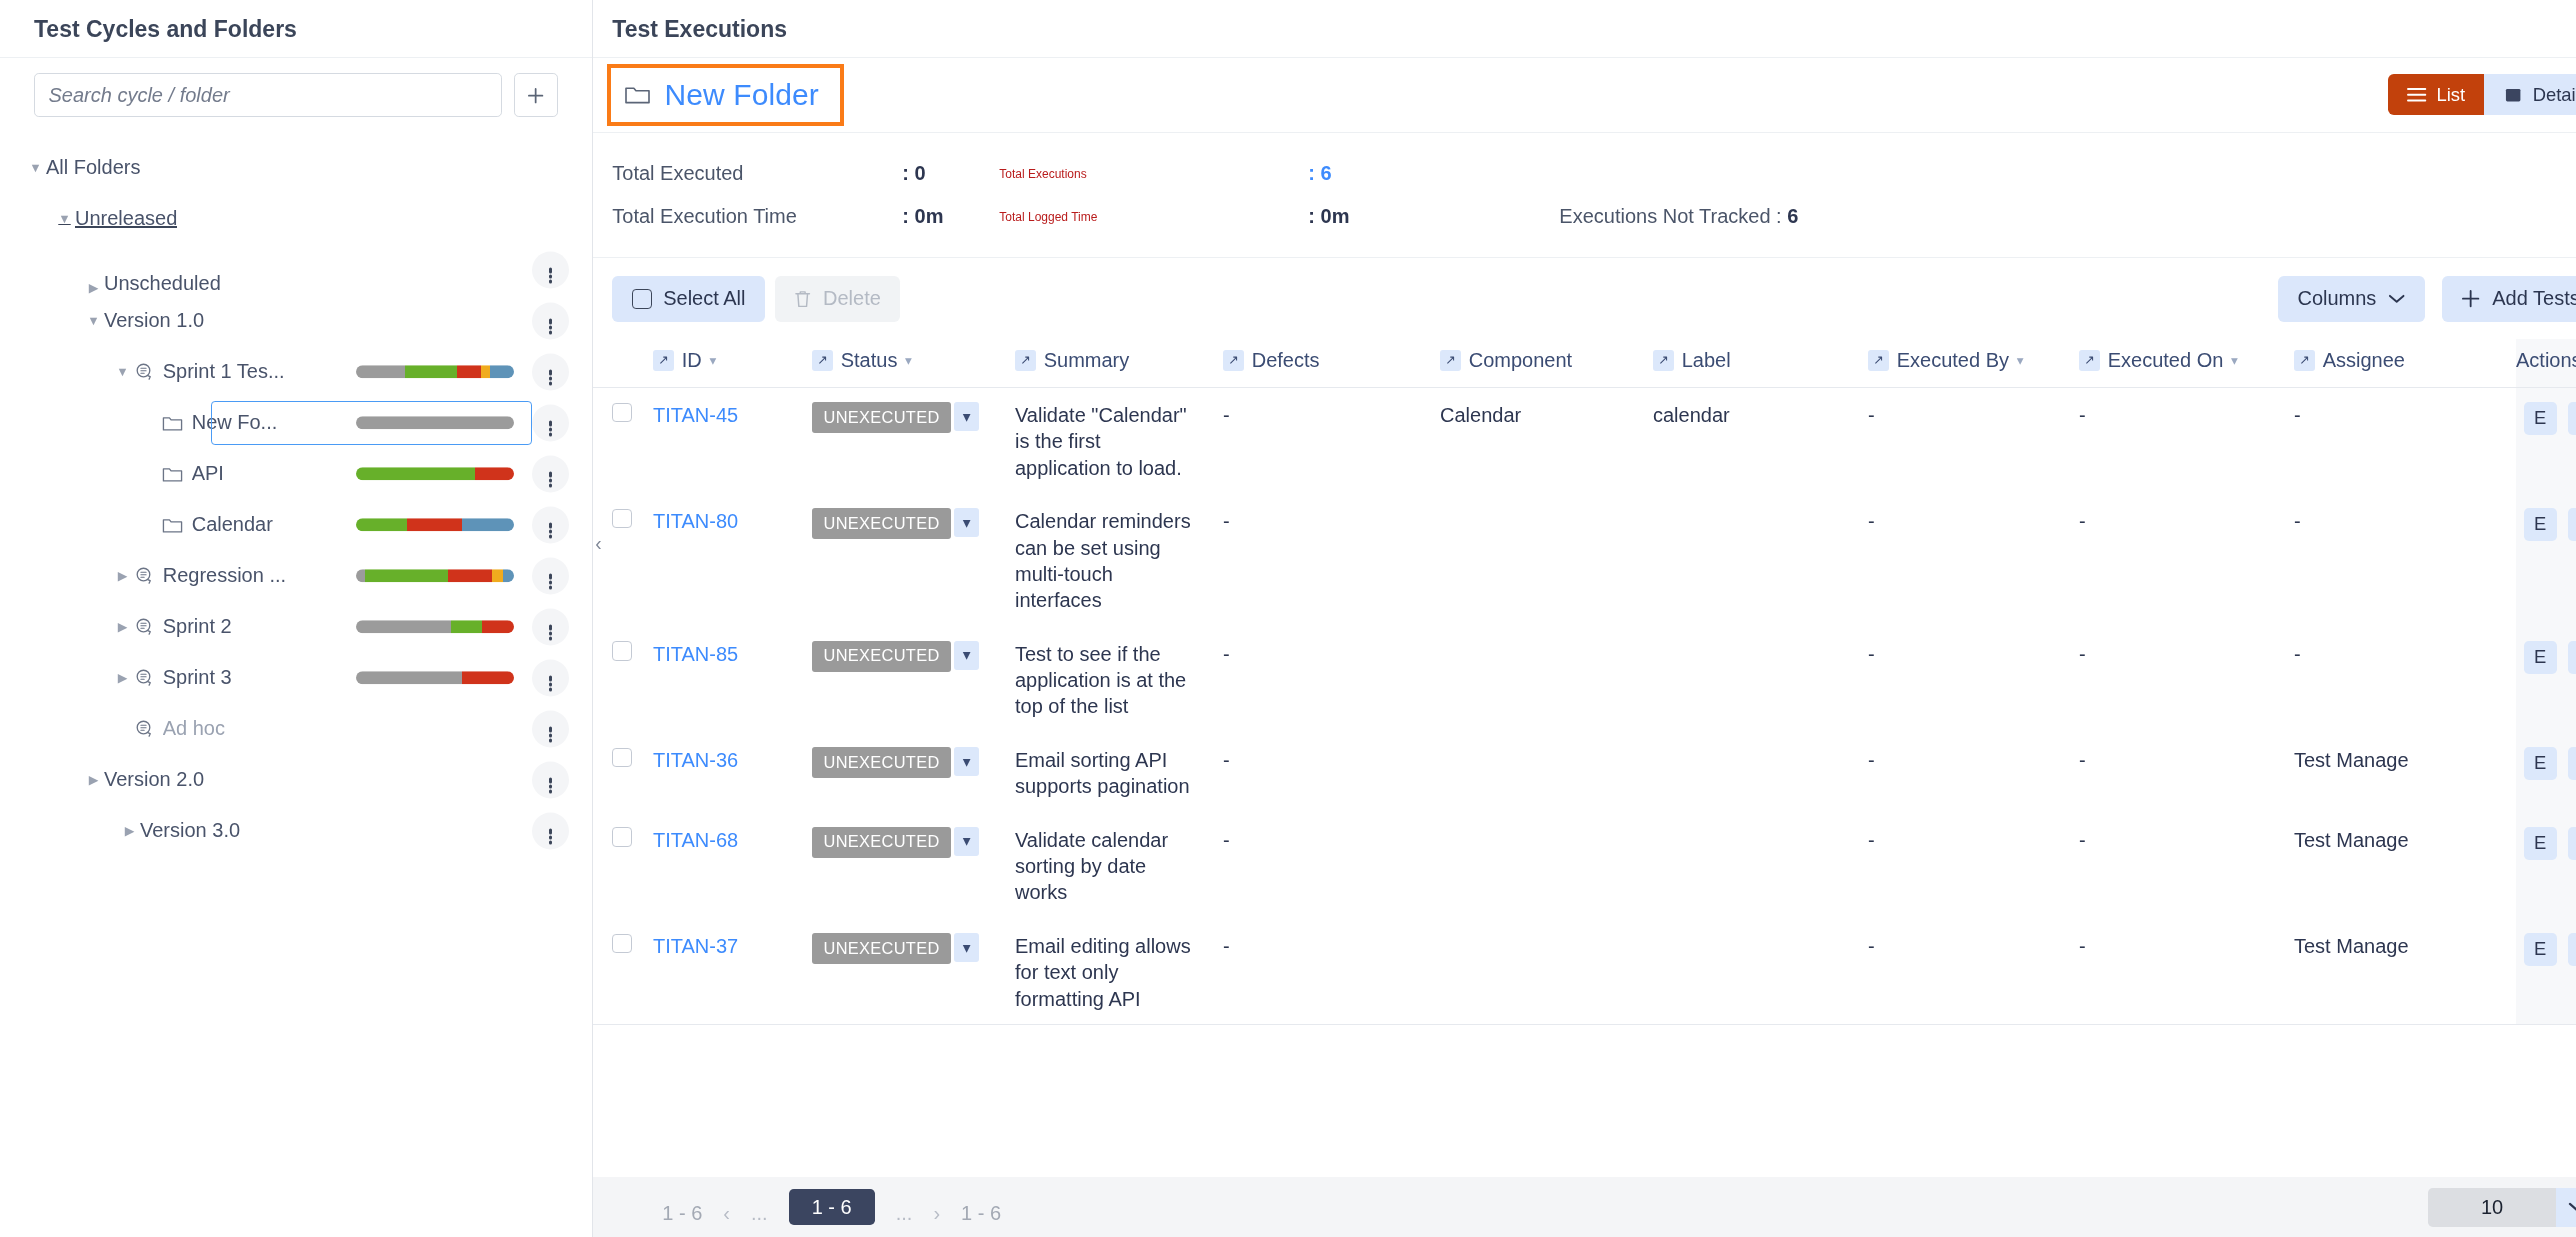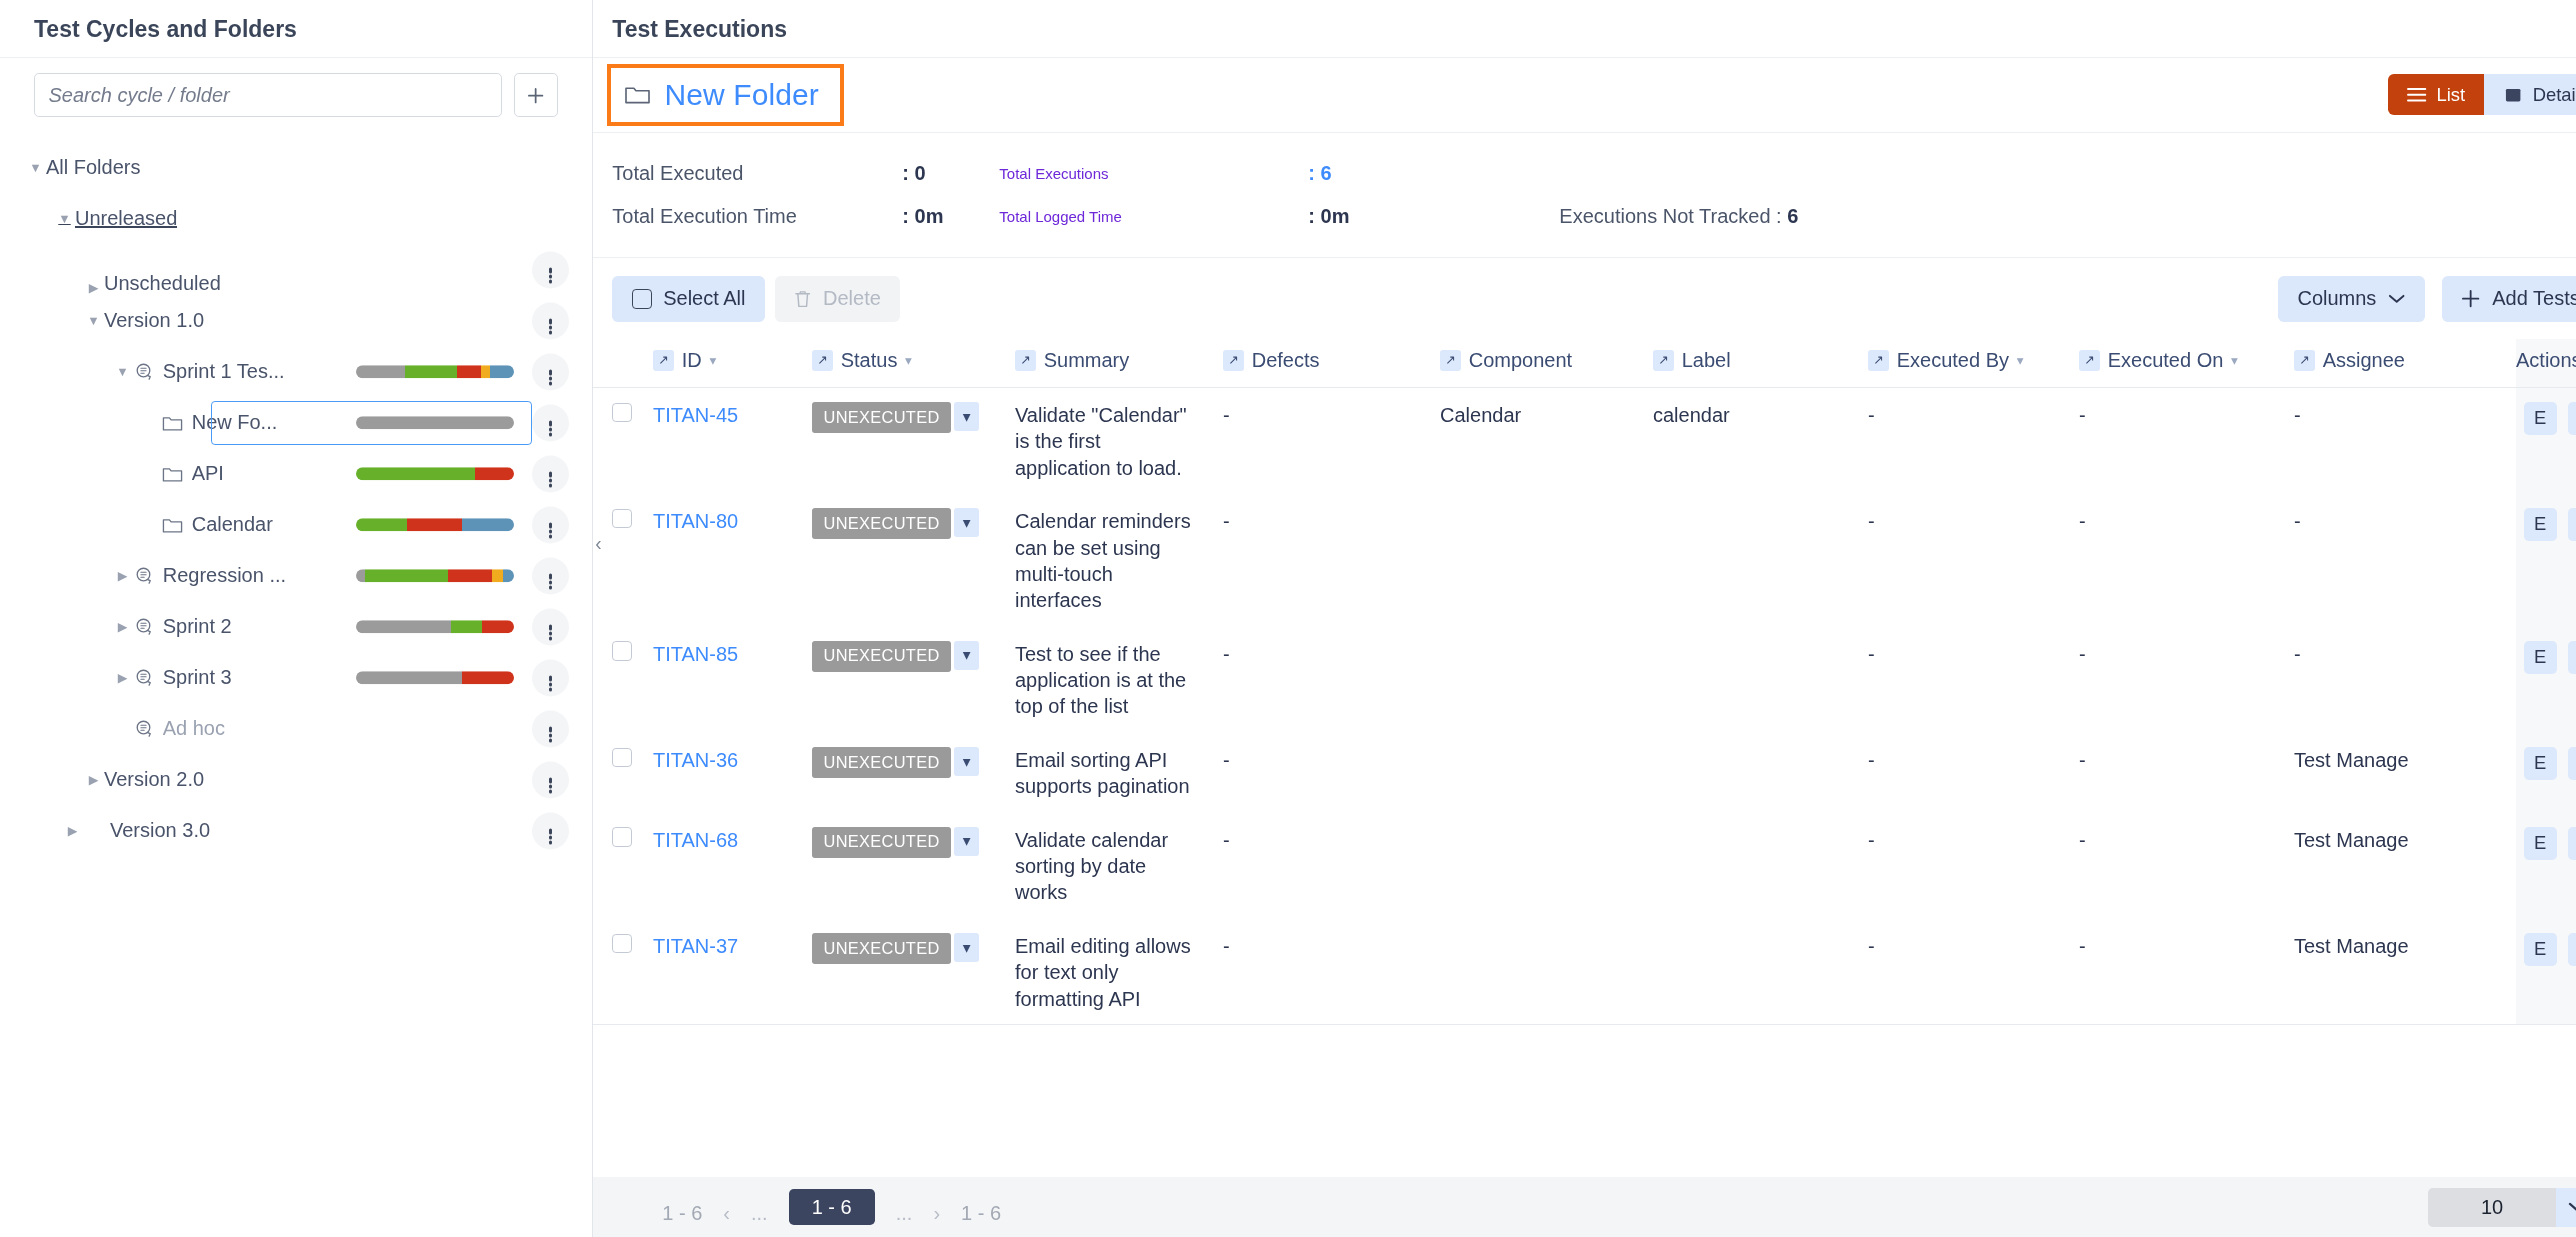--- a/index.html
+++ b/index.html
@@ -123,21 +123,21 @@
   .vt-btn.inactive { background: #dbe7fb; color: #2c3650; }
 
   .stats {
     padding: 19.3px 23px 19.3px 19.3px;
     border-bottom: 1px solid #edf0f3;
     position: relative;
   }
   .stat-line { display: flex; align-items: center; height: 43px; }
   .stat-a { width: 290px; font-size: 20px; color: #4b5569; }
   .stat-colon { width: 97px; font-size: 20px; color: #2d3650; font-weight: 700; }
-  .stat-b { width: 309px; font-size: 15px; color: #6d28d9; }
+  .stat-b { width: 309px; font-size: 12px; color: #b91c1c; }
   .stat-colon2 { width: 251px; font-size: 20px; color: #2d3650; font-weight: 700; }
   .stat-blue { color: #3d8bfd; }
   .stat-c { font-size: 20px; color: #4b5569; }
   .stat-c b { color: #2d3650; }
 
   .toolbar {
     display: flex; align-items: center; justify-content: space-between;
     padding: 17.4px 23px 17.4px 19.3px;
   }
   .tb-left { display: flex; align-items: center; gap: 10px; }
@@ -479,21 +479,21 @@
             <span class="tree-label">Version 2.0</span>
           </span>
           <span class="kebab">
             <span class="kebab-inner">
               <span></span>
               <span></span>
               <span></span>
             </span>
           </span>
         </div>
-        <div class="tree-row" style="padding-left: 62px; gap: 27px;">
+        <div class="tree-row" style="padding-left: 119px;">
           <span class="caret right"></span>
           <span class="tree-name-wrap">
             <span class="tree-label">Version 3.0</span>
           </span>
           <span class="kebab">
             <span class="kebab-inner">
               <span></span>
               <span></span>
               <span></span>
             </span>

